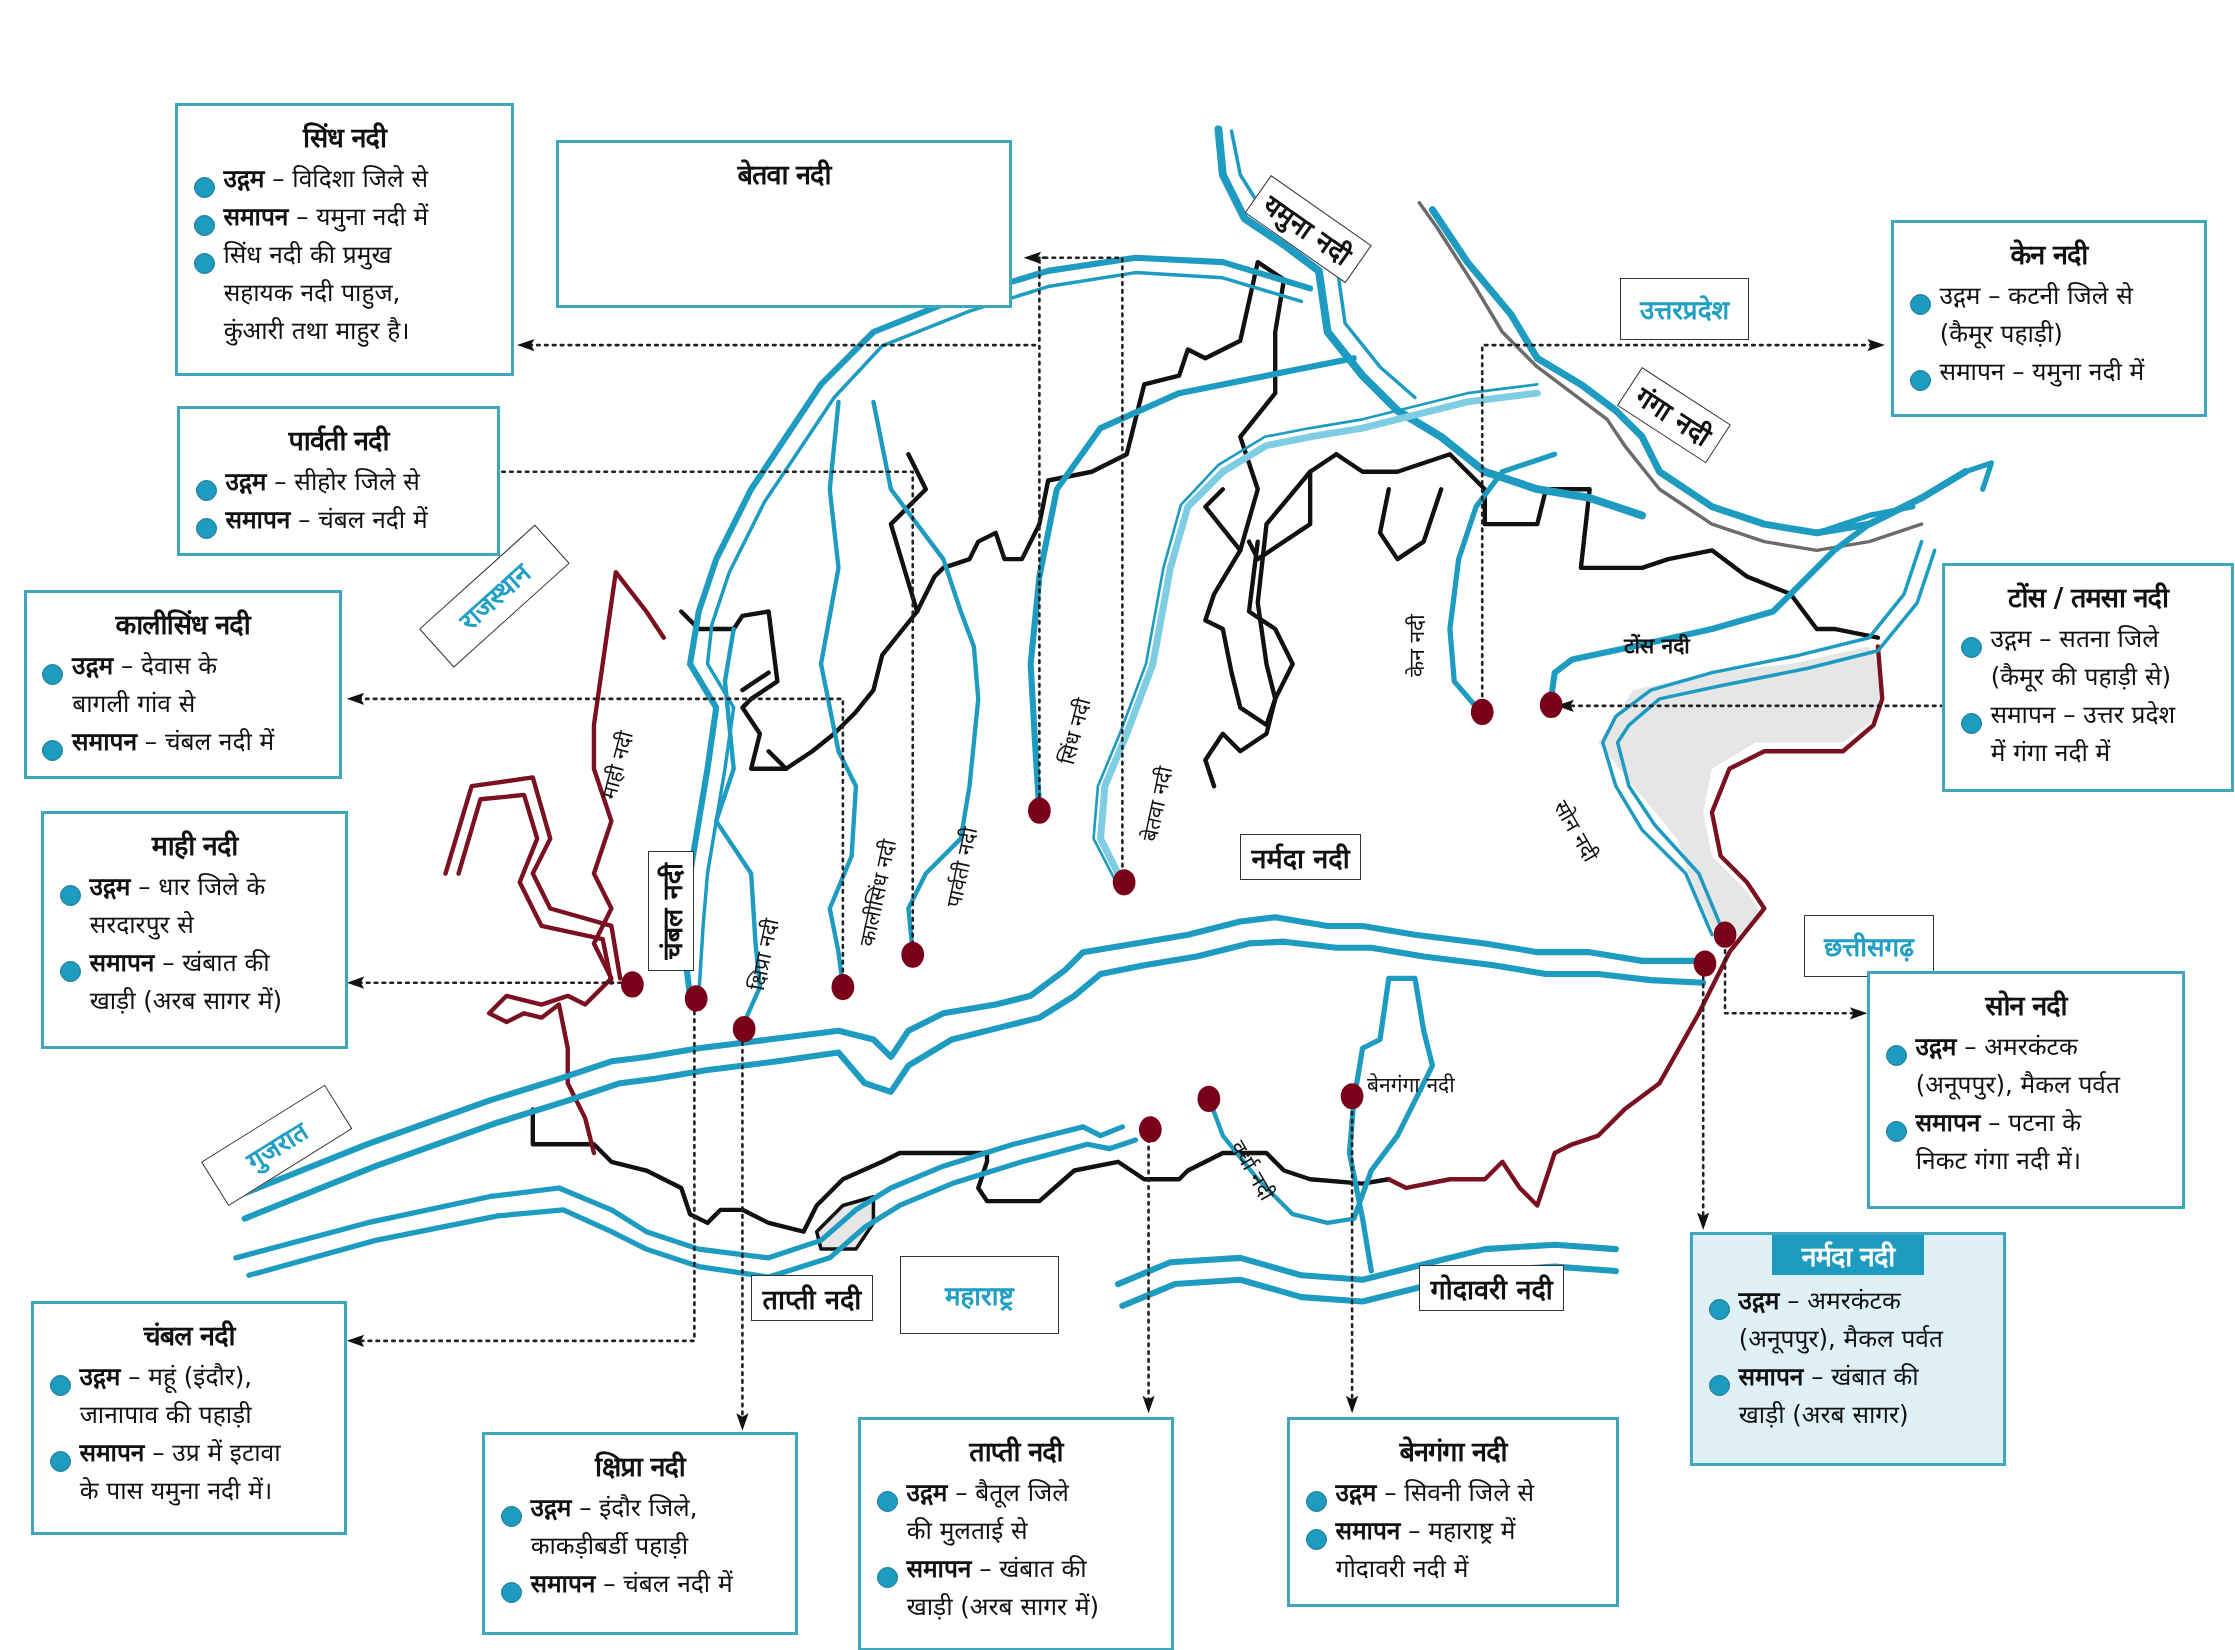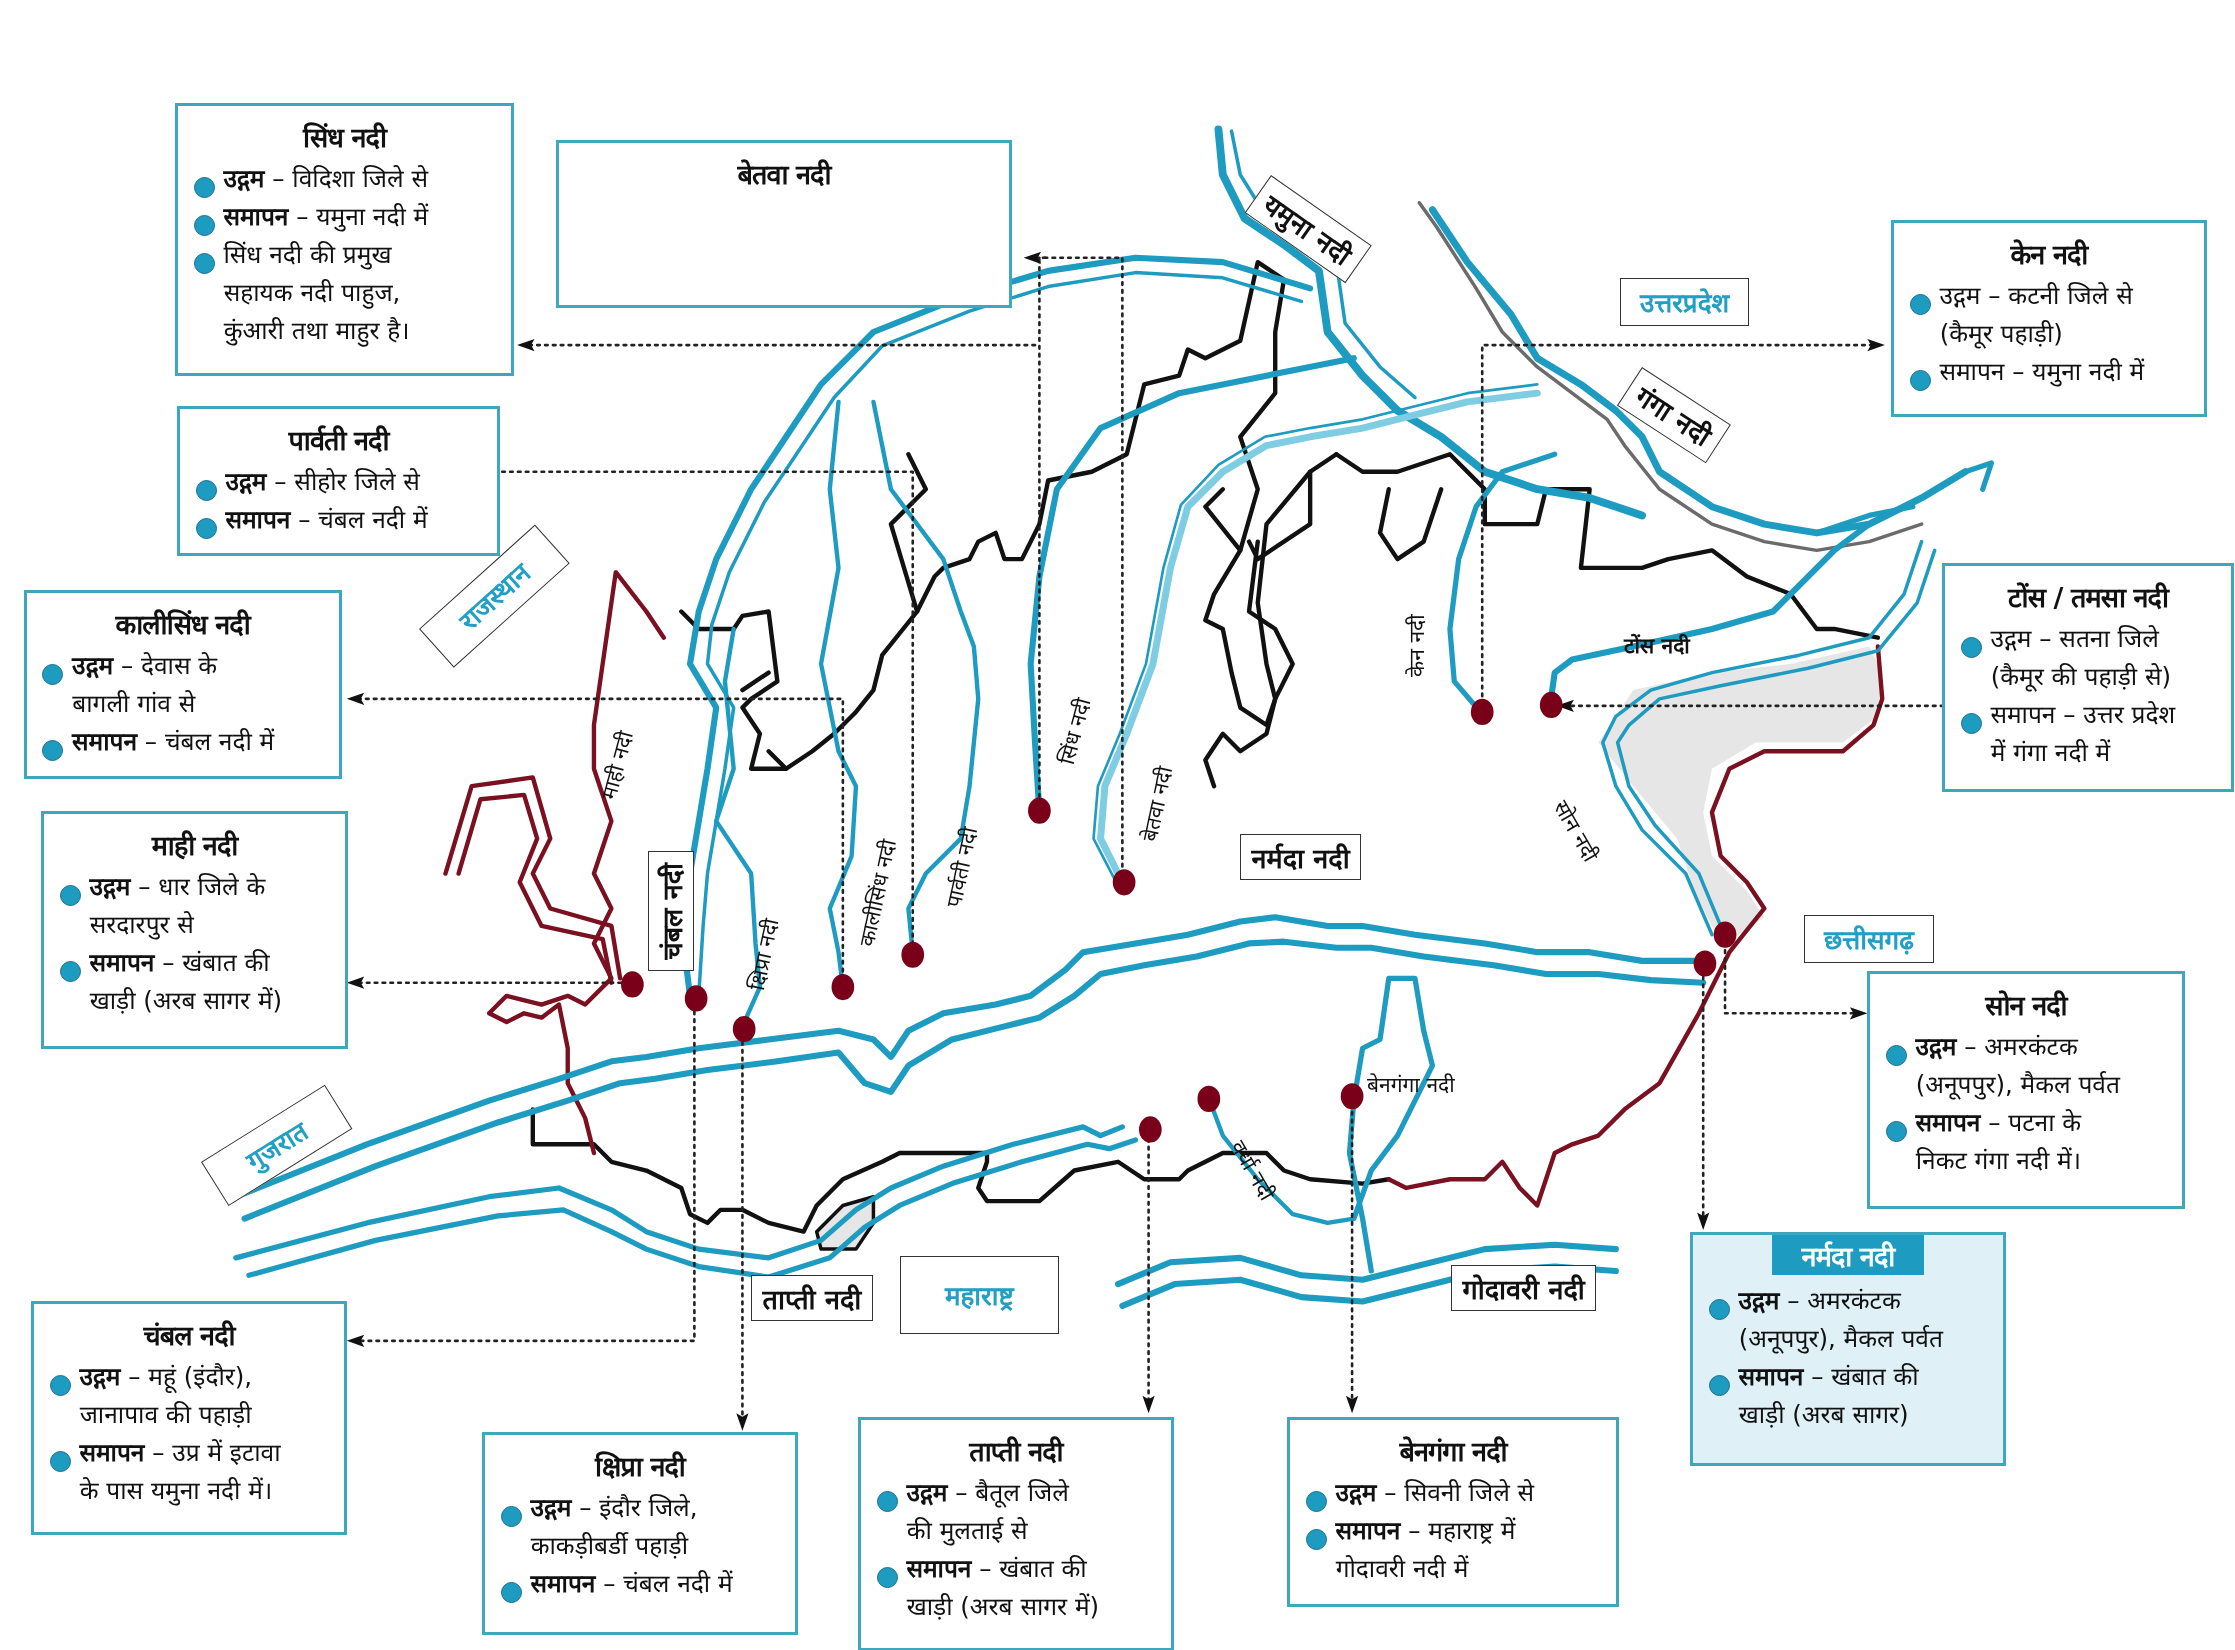--- a/index.html
+++ b/index.html
@@ -13,21 +13,21 @@
             letter-spacing:-0.9px; }
   .box h3.tag { display:inline-block; background:#1e9bc0; color:#fff; padding:1.7px 30px;
                 margin:-12.2px 0 7px 0; }
   .box .tagwrap { text-align:center; }
   .row { display:flex; align-items:flex-end; font-size:24.5px; line-height:38px; }
   .dot { flex:0 0 21px; width:21px; height:21px; border-radius:50%; background:#1e9bc0;
          border:1.3px solid #1a6f88; margin:8.7px 8.7px 0 0; box-sizing:border-box; }
   .nodot { flex:0 0 30px; }
   .row b { font-weight:bold; }
   .state { position:absolute; border:1.7px solid #333; background:#fff; color:#21a0c4;
-           font-weight:bold; font-size:26px; padding:5px 19px; white-space:nowrap; }
+           font-weight:bold; font-size:26px; padding:12px 19px; white-space:nowrap; }
   .callout { position:absolute; border:1.7px solid #333; background:#fff; color:#111;
              font-weight:bold; font-size:27px; padding:3.5px 10.5px; white-space:nowrap; }
   .rlabel { position:absolute; font-size:21px; color:#111; white-space:nowrap; }
 </style>
 </head>
 <body>
 
 <svg id="map" viewBox="0 0 2560 1890" xmlns="http://www.w3.org/2000/svg">
   <g fill="none" stroke-linejoin="round" stroke-linecap="round">
 
@@ -143,21 +143,21 @@
 <div class="rlabel" style="left:1624px;top:631px;font-weight:bold;">टोंस नदी</div>
 <div class="rlabel" style="left:1572px;top:795px;transform:rotate(60deg);transform-origin:left top;">सोन नदी</div>
 <div class="rlabel" style="left:1367px;top:1070px;">बेनगंगा नदी</div>
 <div class="rlabel" style="left:1249px;top:1135px;transform:rotate(60deg);transform-origin:left top;">वर्धा नदी</div>
 
 <div class="callout" style="left:1271px;top:175px;transform:rotate(35deg);transform-origin:left top;">यमुना नदी</div>
 <div class="callout" style="left:1642px;top:367px;transform:rotate(33deg);transform-origin:left top;">गंगा नदी</div>
 <div class="callout" style="left:1240px;top:834px;">नर्मदा नदी</div>
 <div class="callout" style="left:648px;top:971px;transform:rotate(-90deg);transform-origin:left top;">चंबल नदी</div>
 <div class="callout" style="left:751px;top:1275px;">ताप्ती नदी</div>
-<div class="callout" style="left:1419px;top:1265px;margin-left:32px;">गोदावरी नदी</div>
+<div class="callout" style="left:1419px;top:1265px;">गोदावरी नदी</div>
 
 <div class="state" style="left:1620px;top:278px;">उत्तरप्रदेश</div>
 <div class="state" style="left:419px;top:629px;transform:rotate(-42deg);transform-origin:left top;padding:7px 35px;">राजस्थान</div>
 <div class="state" style="left:201px;top:1162px;transform:rotate(-32deg);transform-origin:left top;padding:7px 39px;">गुजरात</div>
 <div class="state" style="left:1804px;top:915px;">छत्तीसगढ़</div>
 <div class="state" style="left:900px;top:1256px;padding:20px 44px;">महाराष्ट्र</div>
 
 <div class="box" style="left:175px;top:103px;width:339px;height:273px;">
   <h3>सिंध नदी</h3>
   <div class="row">

